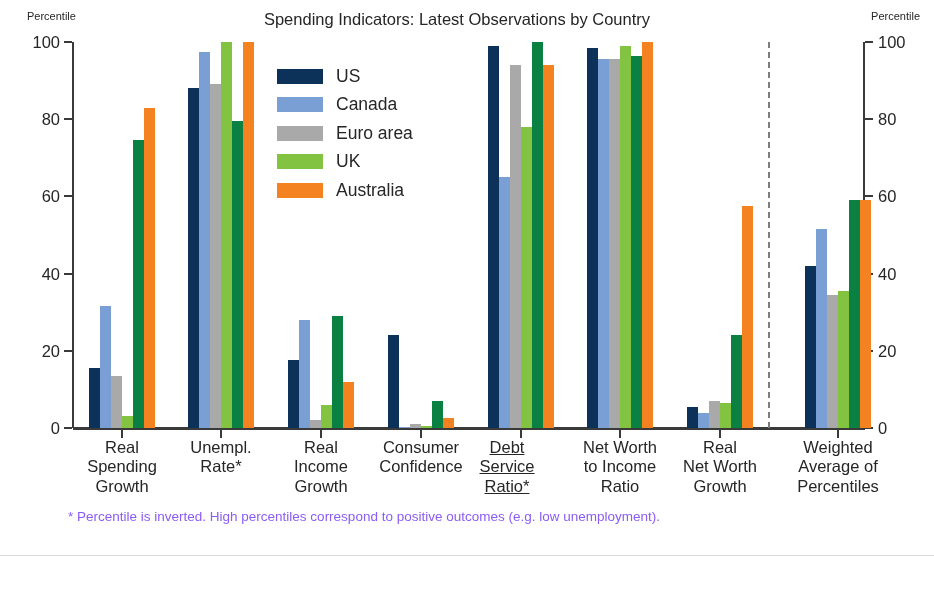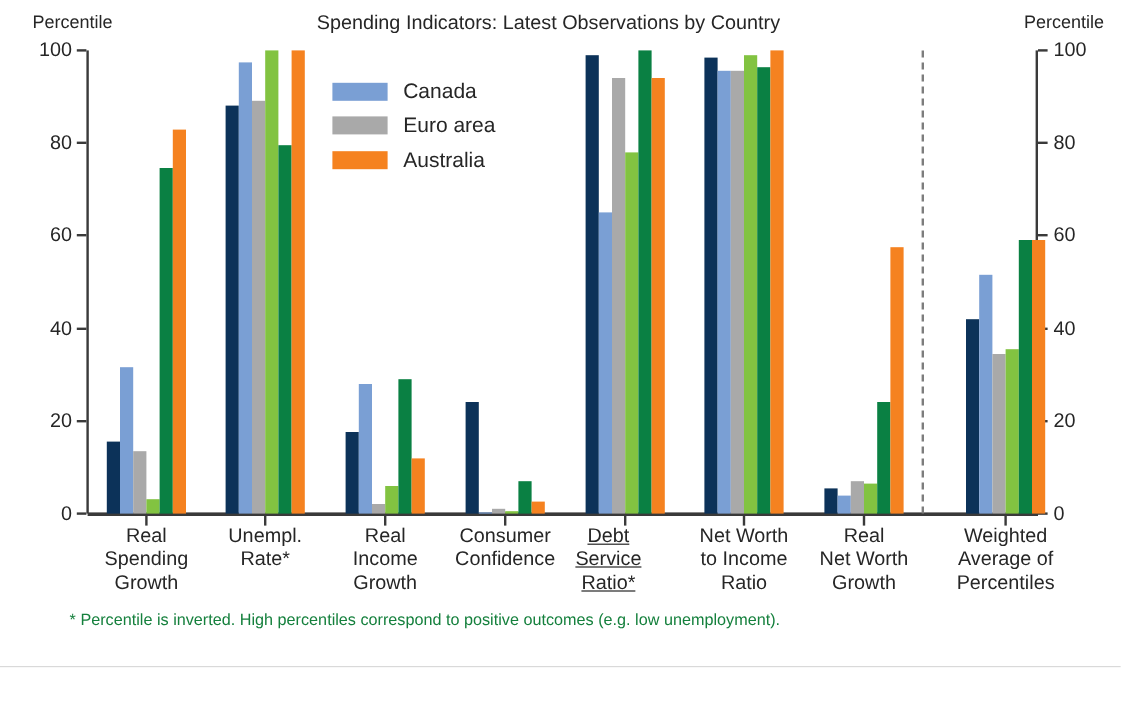--- a/index.html
+++ b/index.html
@@ -19,21 +19,21 @@
   #figure {
     position: absolute;
     left: 0; top: 0;
     width: 934px;
     height: 599px;
   }
 
   
   .axis-caption {
     position: absolute;
-    font-size: 15px;
+    font-size: 11px;
     color: #262626;
     white-space: nowrap;
   }
   #caption-left  { left: 27px;  top: 10px; }
   #caption-right { right: 14px; top: 10px; }
 
   #chart-title {
     position: absolute;
     left: 0; right: 0;
     top: 10px;
@@ -148,24 +148,24 @@
   }
   .legend-text {
     font-size: 17.5px;
     color: #262626;
     white-space: nowrap;
   }
 
   
   #footnotes {
     position: absolute;
-    left: 58px;
+    left: 68px;
     top: 507px;
     font-size: 13.5px;
-    color: #15803d;
+    color: #8b5cf6;
     line-height: 1.42;
     text-align: center;
   }
   #footnotes div { white-space: nowrap; }
 
   #source {
     position: absolute;
     left: 8px;
     top: 566px;
     font-size: 15px;
@@ -328,26 +328,34 @@
       <div class="cat-label" style="left: 650px;">Real
 Net Worth
 Growth</div>
       <div class="cat-label" style="left: 768px;">Weighted
 Average of
 Percentiles</div>
     </div>
 
   <div id="legend">
       <div class="legend-row">
+        <span class="legend-swatch" style="background: rgb(12, 50, 89);"></span>
+        <span class="legend-text">US</span>
+      </div>
+      <div class="legend-row">
         <span class="legend-swatch" style="background: rgb(122, 159, 212);"></span>
         <span class="legend-text">Canada</span>
       </div>
       <div class="legend-row">
         <span class="legend-swatch" style="background: rgb(169, 169, 169);"></span>
         <span class="legend-text">Euro area</span>
+      </div>
+      <div class="legend-row">
+        <span class="legend-swatch" style="background: rgb(130, 195, 65);"></span>
+        <span class="legend-text">UK</span>
       </div>
       <div class="legend-row">
         <span class="legend-swatch" style="background: rgb(245, 130, 32);"></span>
         <span class="legend-text">Australia</span>
       </div>
     </div>
 
   <div id="footnotes">
     <div>* Percentile is inverted. High percentiles correspond to positive outcomes (e.g. low unemployment).</div>
   </div>

